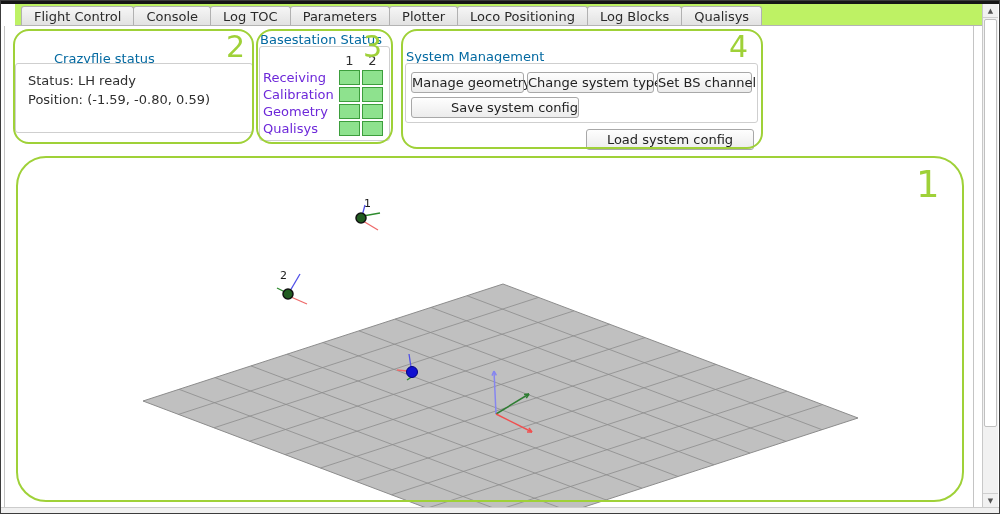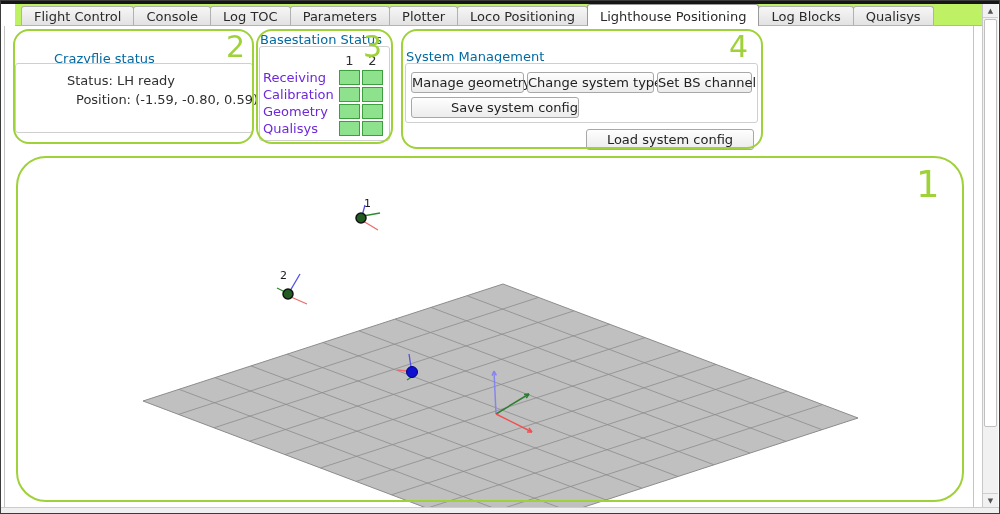--- a/index.html
+++ b/index.html
@@ -65,21 +65,20 @@
 <div class="window">
   <div class="titlebar-strip"></div>
 
   <div class="tabbar">
     <div class="tab">Flight Control</div>
     <div class="tab">Console</div>
     <div class="tab">Log TOC</div>
     <div class="tab">Parameters</div>
     <div class="tab">Plotter</div>
     <div class="tab">Loco Positioning</div>
-    <div class="tab active">Lighthouse Positioning</div>
     <div class="tab">Log Blocks</div>
     <div class="tab">Qualisys</div>
   </div>
 
   <div class="pane"></div>
 
   <div class="viewport">
     <svg id="scene-svg" width="1000" height="514" viewBox="0 0 1000 514">
         <polygon points="502,283 857,417 497,534 142,400" fill="#c0c0c0" stroke="#8c8c8c" stroke-width="1"></polygon>
         <line x1="466" y1="294.7" x2="821" y2="428.7" stroke="#8c8c8c" stroke-width="0.8"></line>
@@ -121,22 +120,22 @@
         <text x="279" y="278" font-size="11" fill="#1a1a1a">2</text>
         <line x1="410" y1="366" x2="408" y2="353" stroke="#5050e8" stroke-width="1.3"></line>
         <line x1="406" y1="370" x2="396" y2="369" stroke="#ee6a6a" stroke-width="1.3"></line>
         <line x1="412" y1="375" x2="406" y2="379" stroke="#2e8b2e" stroke-width="1.3"></line>
         <circle cx="411" cy="371" r="5.5" fill="#1010d0" stroke="#000080" stroke-width="1"></circle>
       </svg>
   </div>
 
   <span class="gbox-title" style="left:16px; top:50px;margin-left:36px;">Crazyflie status</span>
   <div class="gbox" style="left:14px; top:62px; width:238px; height:70px;"></div>
-  <span class="status-line" style="left:27px; top:72px;margin-left:39px;">Status: LH ready</span>
-  <span class="status-line" style="left:27px; top:91px;margin-left:48px;">Position: (-1.59, -0.80, 0.59)</span>
+  <span class="status-line" style="left:27px; top:72px;">Status: LH ready</span>
+  <span class="status-line" style="left:27px; top:91px;">Position: (-1.59, -0.80, 0.59)</span>
 
   <span class="gbox-title" style="left:258px; top:31px;">Basestation Status</span>
   <div class="gbox" style="left:258px; top:45px; width:131px; height:95px;"></div>
   <div class="bs-table">
     <div></div>
     <div class="bs-head">1</div>
     <div class="bs-head">2</div>
 
     <div class="bs-rowlabel">Receiving</div>
     <div class="bs-cell" style="background: rgb(142, 226, 142);"></div>

